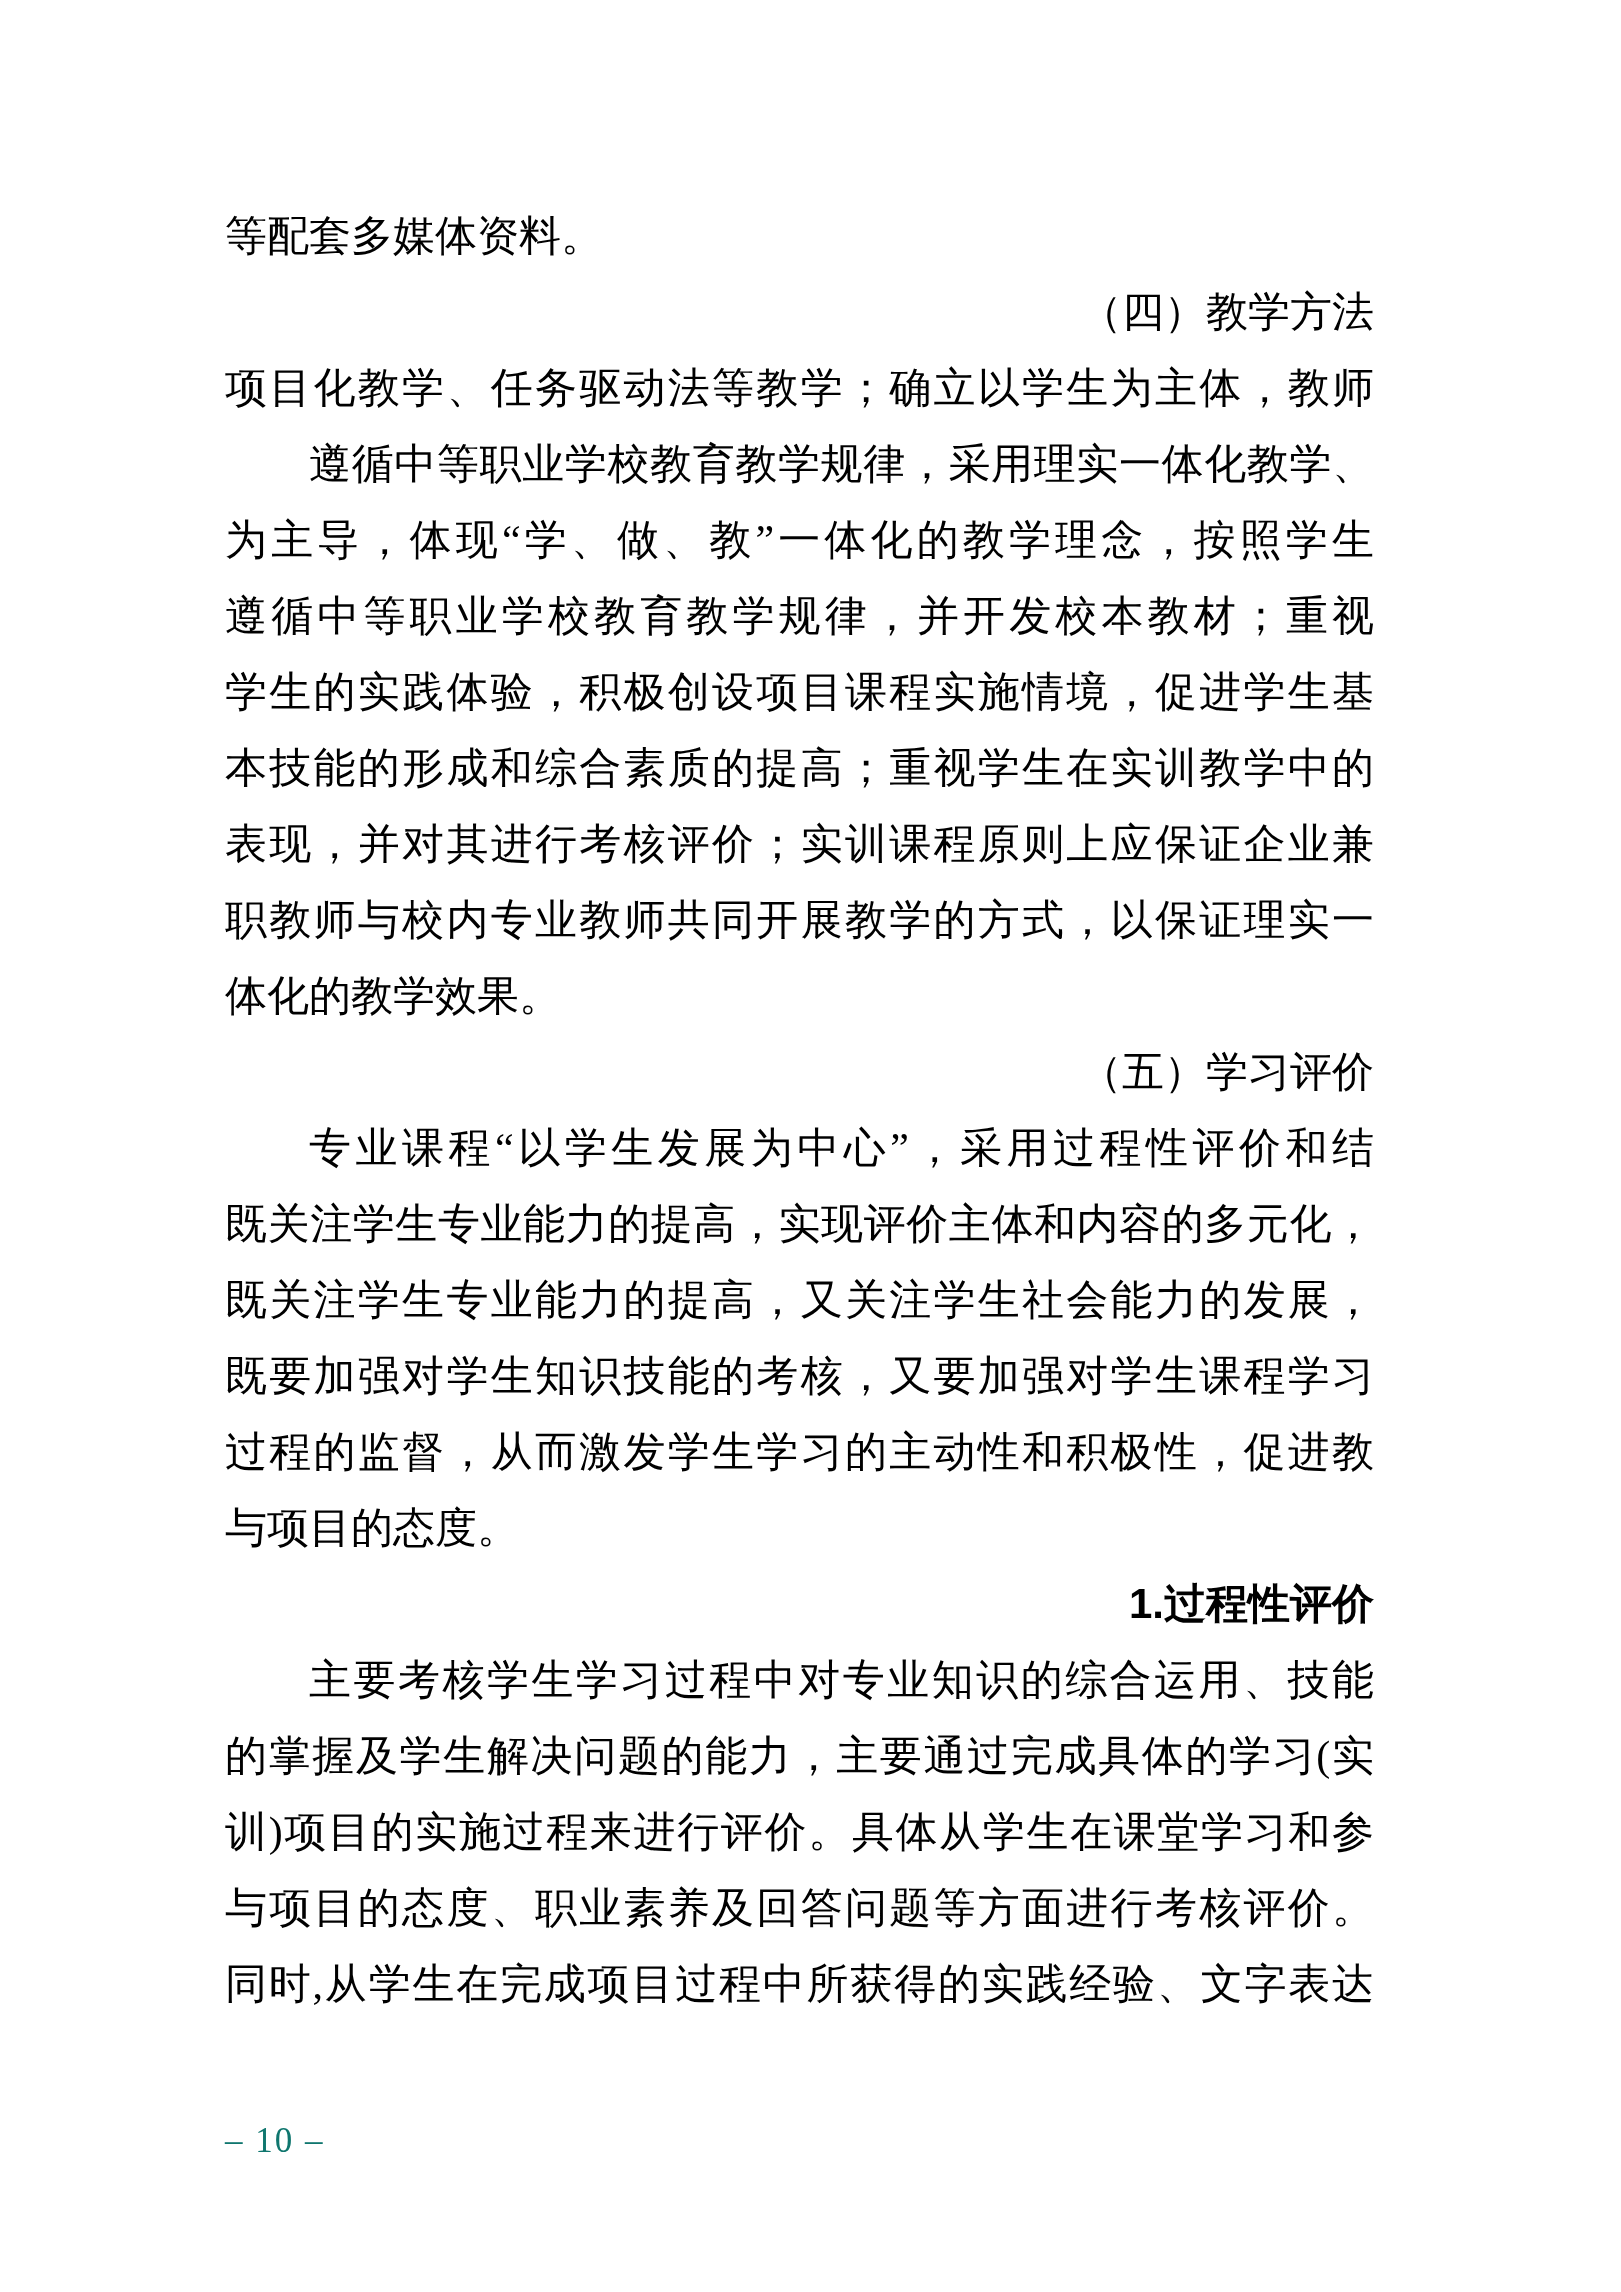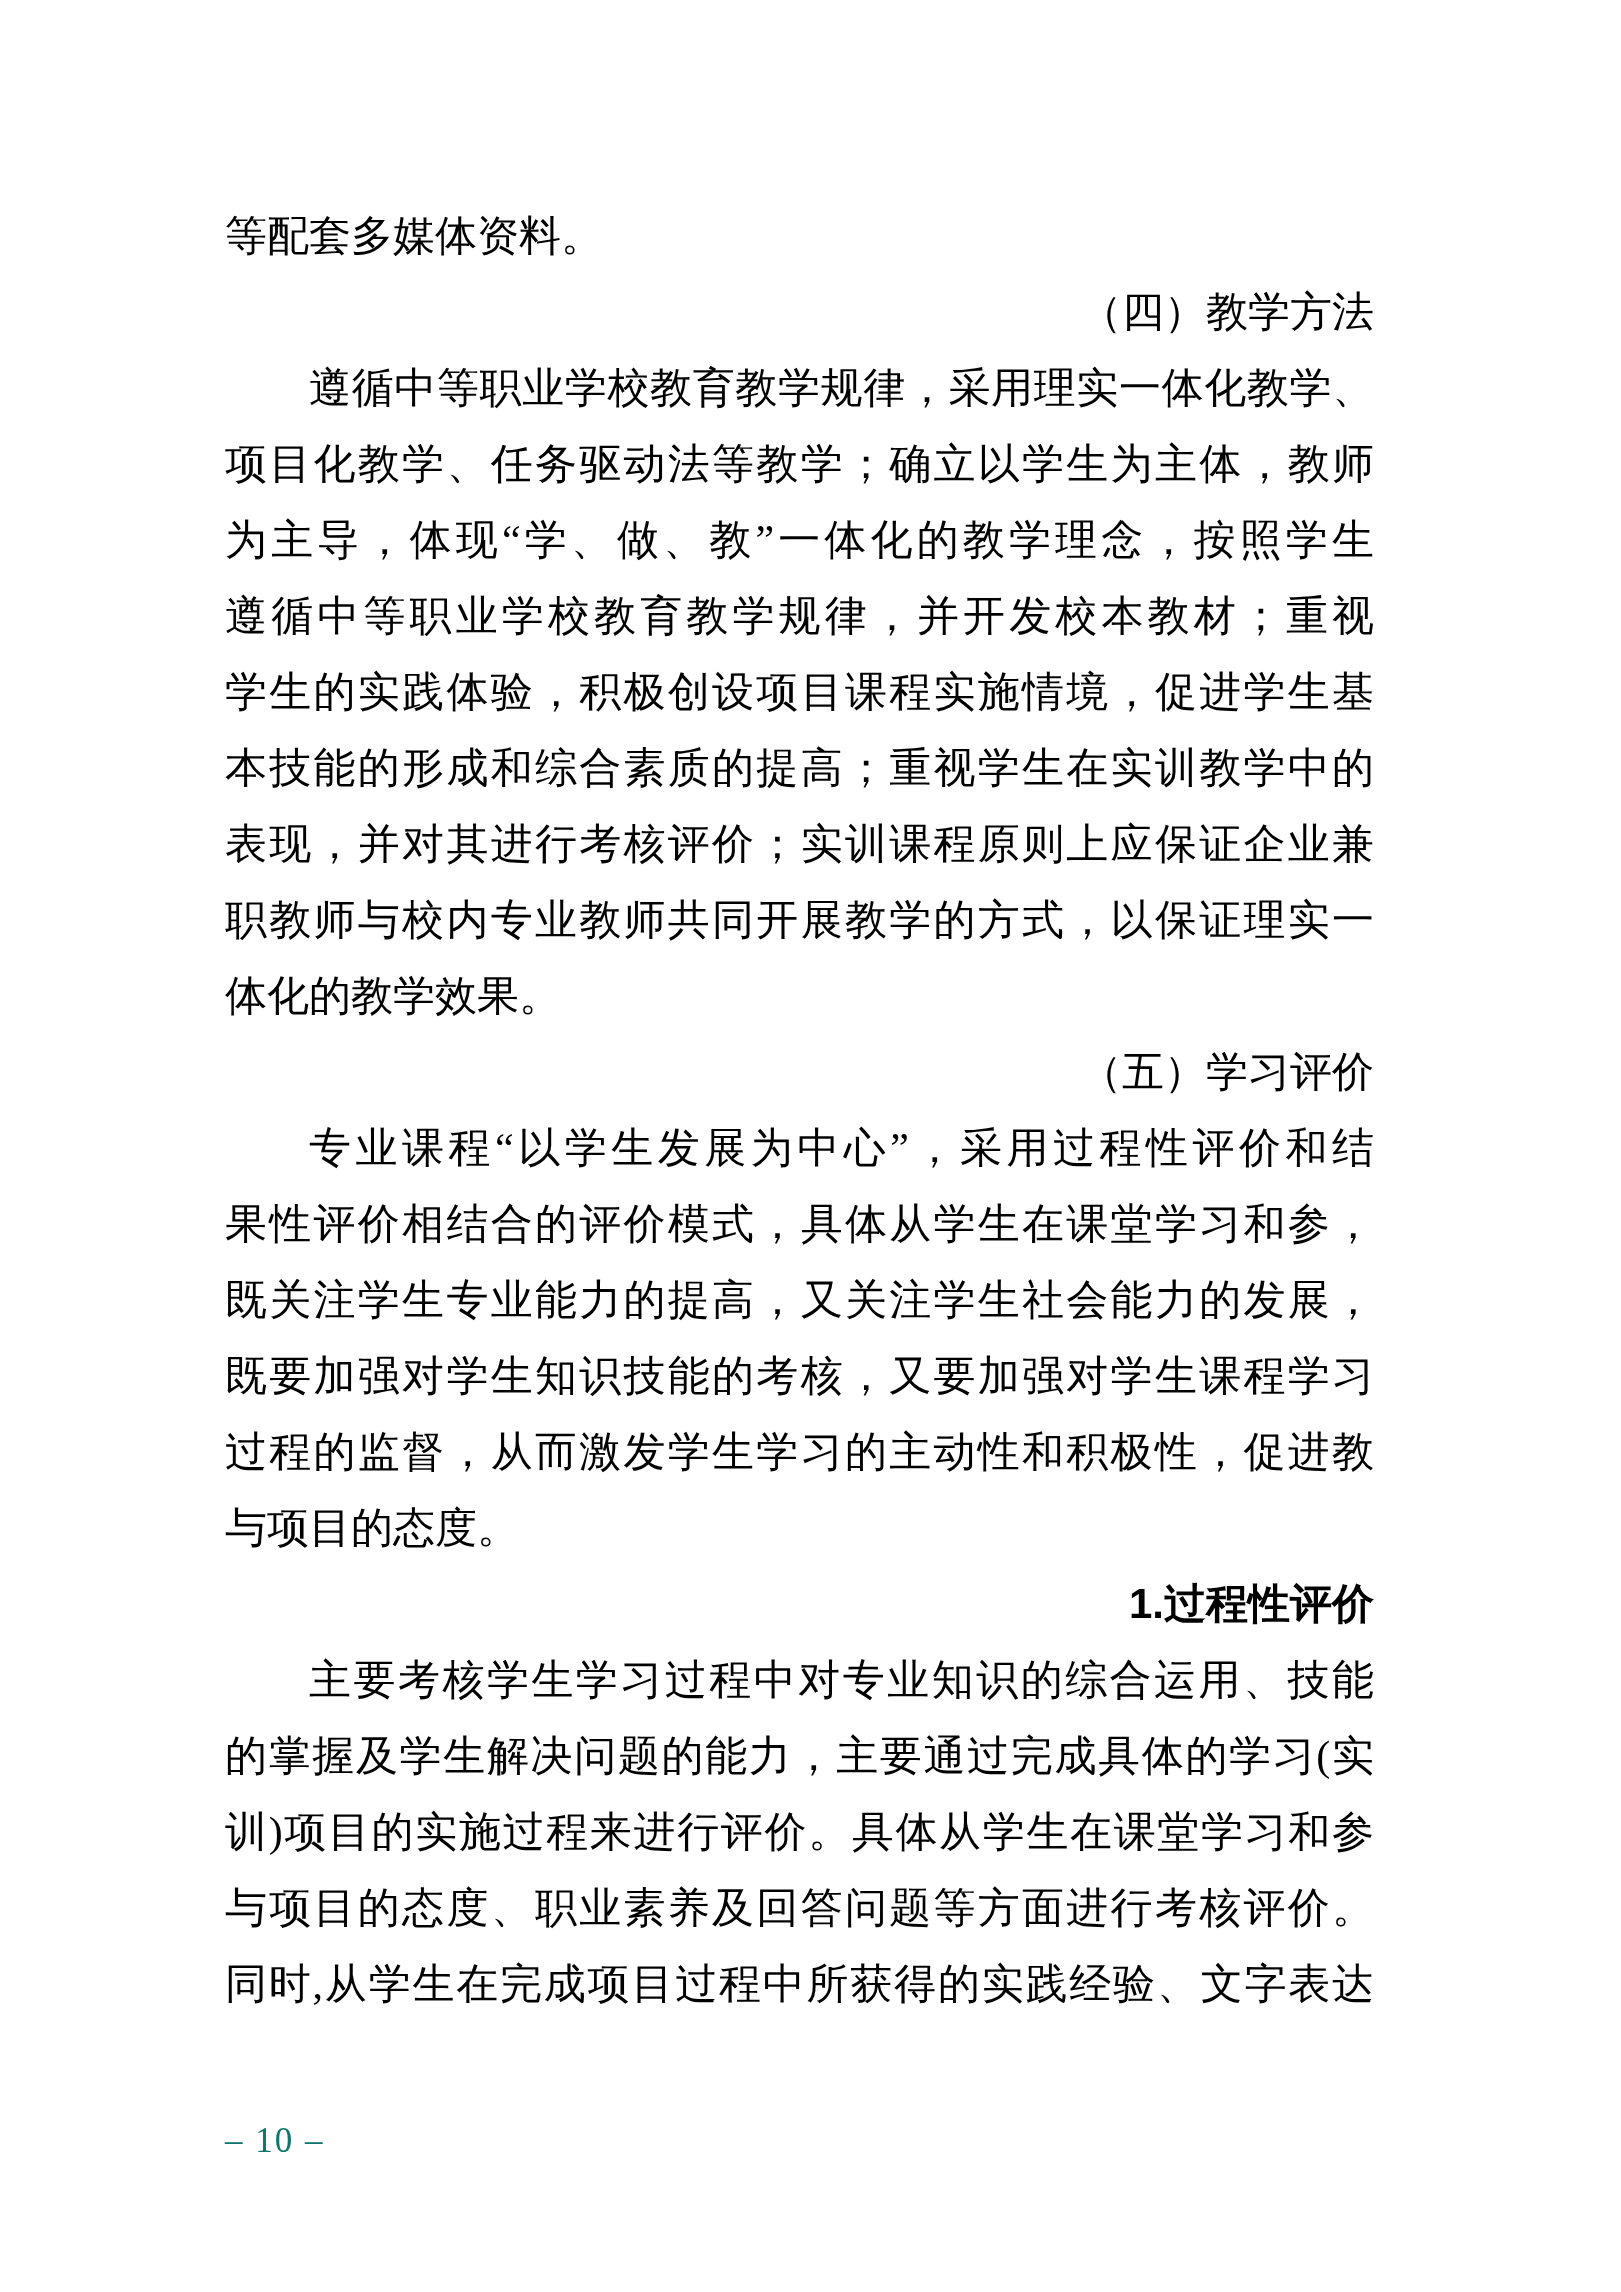--- a/index.html
+++ b/index.html
@@ -52,32 +52,32 @@
     color: #0f766e;
   }
 </style>
 </head>
 <body>
 
 <div class="page">
   <div class="text-block">
       <div class="line">等配套多媒体资料。</div>
       <div class="line indent">（四）教学方法</div>
+      <div class="line justify">项目化教学、任务驱动法等教学；确立以学生为主体，教师</div>
       <div class="line indent justify">遵循中等职业学校教育教学规律，采用理实一体化教学、</div>
-      <div class="line justify">项目化教学、任务驱动法等教学；确立以学生为主体，教师</div>
       <div class="line justify">为主导，体现“学、做、教”一体化的教学理念，按照学生</div>
       <div class="line justify">遵循中等职业学校教育教学规律，并开发校本教材；重视</div>
       <div class="line justify">学生的实践体验，积极创设项目课程实施情境，促进学生基</div>
       <div class="line justify">本技能的形成和综合素质的提高；重视学生在实训教学中的</div>
       <div class="line justify">表现，并对其进行考核评价；实训课程原则上应保证企业兼</div>
       <div class="line justify">职教师与校内专业教师共同开展教学的方式，以保证理实一</div>
       <div class="line">体化的教学效果。</div>
       <div class="line indent">（五）学习评价</div>
       <div class="line indent justify">专业课程“以学生发展为中心”，采用过程性评价和结</div>
-      <div class="line justify">果性评价相结合的评价模式，具体从学生在课堂学习和参，</div>
+      <div class="line justify">既关注学生专业能力的提高，实现评价主体和内容的多元化，</div>
       <div class="line justify">既关注学生专业能力的提高，又关注学生社会能力的发展，</div>
       <div class="line justify">既要加强对学生知识技能的考核，又要加强对学生课程学习</div>
       <div class="line justify">过程的监督，从而激发学生学习的主动性和积极性，促进教</div>
       <div class="line">与项目的态度。</div>
       <div class="line indent bold">1.过程性评价</div>
       <div class="line indent justify">主要考核学生学习过程中对专业知识的综合运用、技能</div>
       <div class="line justify">的掌握及学生解决问题的能力，主要通过完成具体的学习(实</div>
       <div class="line justify">训)项目的实施过程来进行评价。具体从学生在课堂学习和参</div>
       <div class="line justify">与项目的态度、职业素养及回答问题等方面进行考核评价。</div>
       <div class="line justify">同时,从学生在完成项目过程中所获得的实践经验、文字表达</div>

